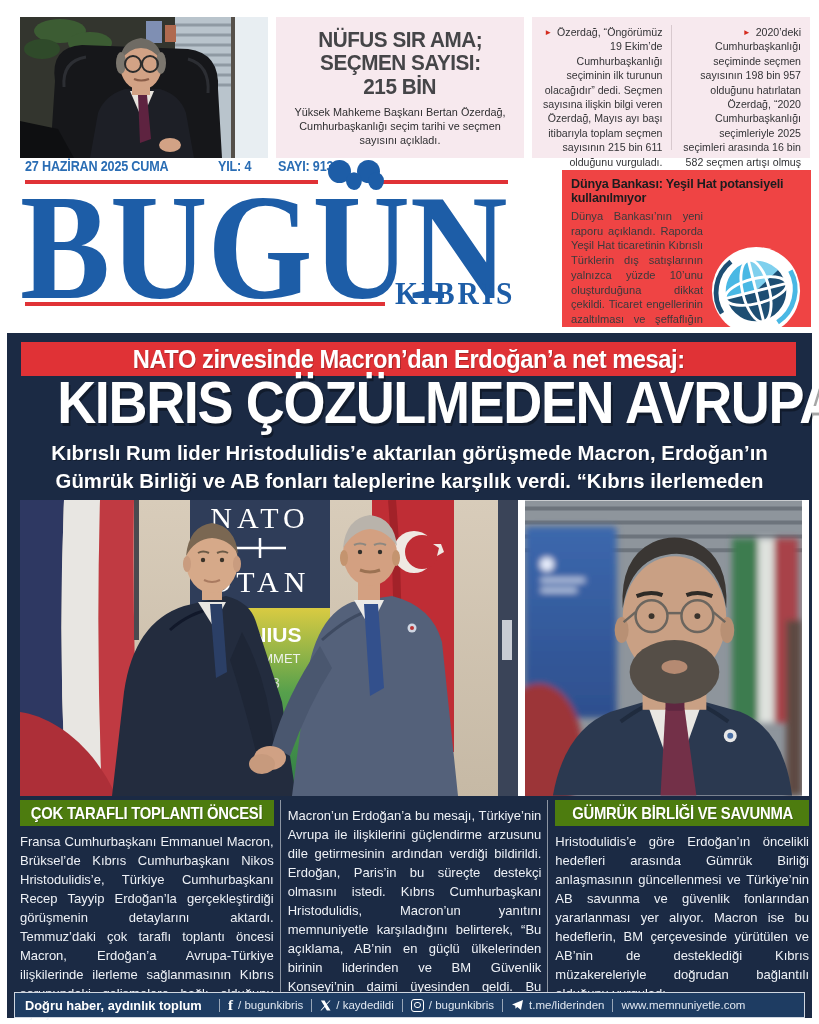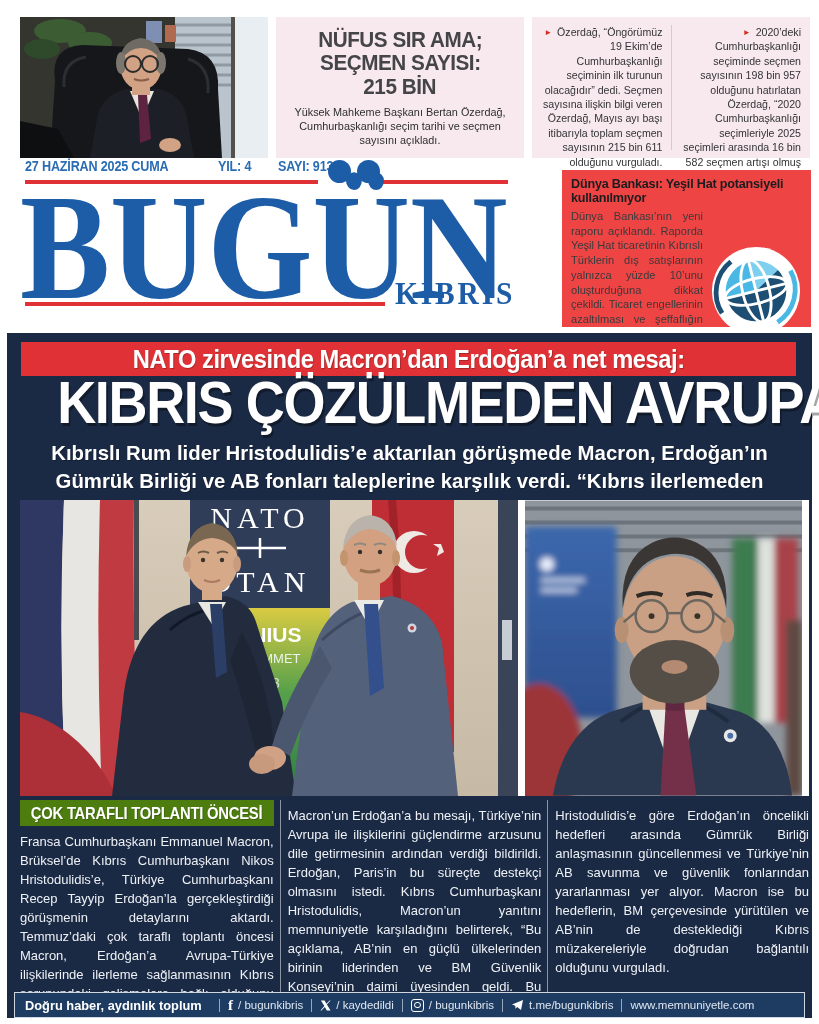--- a/index.html
+++ b/index.html
@@ -337,20 +337,23 @@
       <div class="col">
         <div class="col-head">
           <span>ÇOK TARAFLI TOPLANTI ÖNCESİ</span>
         </div>
         <div class="col-body">Fransa Cumhurbaşkanı Emmanuel Macron, Brüksel’de Kıbrıs Cumhurbaşkanı Nikos Hristodulidis’e, Türkiye Cumhurbaşkanı Recep Tayyip Erdoğan’la gerçekleştirdiği görüşmenin detaylarını aktardı. Temmuz’daki çok taraflı toplantı öncesi Macron, Erdoğan’a Avrupa-Türkiye ilişkilerinde ilerleme sağlanmasının Kıbrıs sorunundaki gelişmelere bağlı olduğunu açıkça ifade etti.</div>
       </div>
       <div class="col">
         <div class="col-body">Macron’un Erdoğan’a bu mesajı, Türkiye’nin Avrupa ile ilişkilerini güçlendirme arzusunu dile getirmesinin ardından verdiği bildirildi. Erdoğan, Paris’in bu süreçte destekçi olmasını istedi. Kıbrıs Cumhurbaşkanı Hristodulidis, Macron’un yanıtını memnuniyetle karşıladığını belirterek, “Bu açıklama, AB’nin en güçlü ülkelerinden birinin liderinden ve BM Güvenlik Konseyi’nin daimi üyesinden geldi. Bu nedenle siyasi anlamı büyük” dedi.</div>
       </div>
       <div class="col">
+        <div class="col-head">
+          <span>GÜMRÜK BİRLİĞİ VE SAVUNMA</span>
+        </div>
         <div class="col-body">Hristodulidis’e göre Erdoğan’ın öncelikli hedefleri arasında Gümrük Birliği anlaşmasının güncellenmesi ve Türkiye’nin AB savunma ve güvenlik fonlarından yararlanması yer alıyor. Macron ise bu hedeflerin, BM çerçevesinde yürütülen ve AB’nin de desteklediği Kıbrıs müzakereleriyle doğrudan bağlantılı olduğunu vurguladı.</div>
       </div>
     </div>
 
     <div class="footer">
       <span class="f-slogan">Doğru haber, aydınlık toplum</span>
       <span class="sep"></span>
       <span class="f-item">
         <span class="fb-glyph">f</span>
         <span>/ bugunkibris</span>
@@ -365,21 +368,21 @@
       <span class="sep"></span>
       <span class="f-item">
         <span class="ig-icon"></span>
         <span>/ bugunkibris</span>
       </span>
       <span class="sep"></span>
       <span class="f-item">
         <svg class="tg-icon" width="13" height="12" viewBox="0 0 24 24">
           <path d="M1 11 L23 2 L19 22 L11.5 16 L8 19.5 L7.5 13.5 Z" fill="#fff"></path>
         </svg>
-        <span>t.me/bugunkibris</span>
+        <span>t.me/liderinden</span>
       </span>
       <span class="sep"></span>
       <span class="f-item">
         <span>www.memnuniyetle.com</span>
       </span>
     </div>
 
   </div>
 
 </div>

